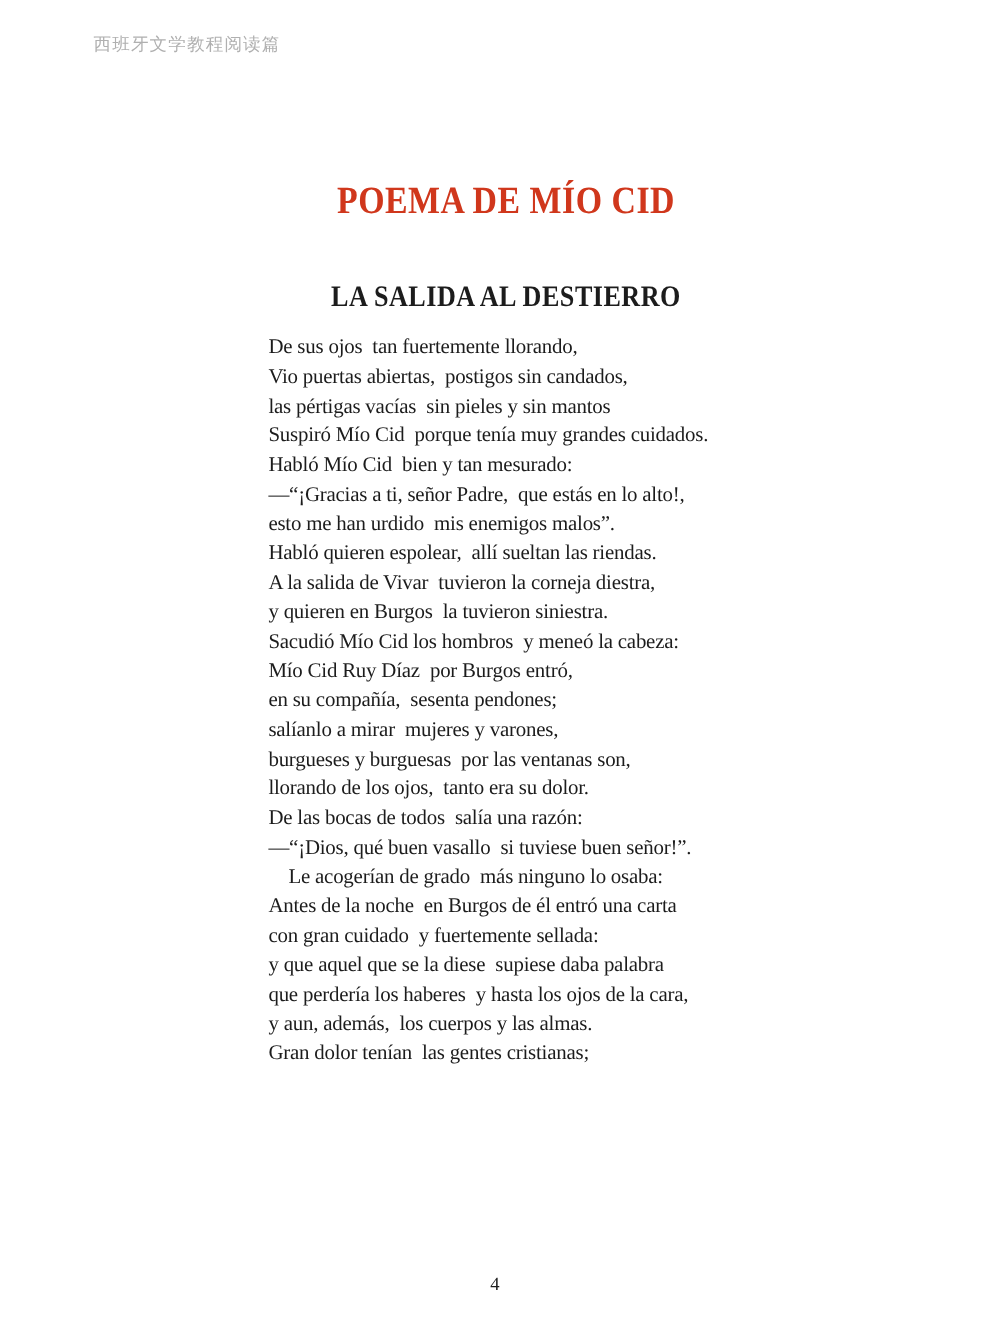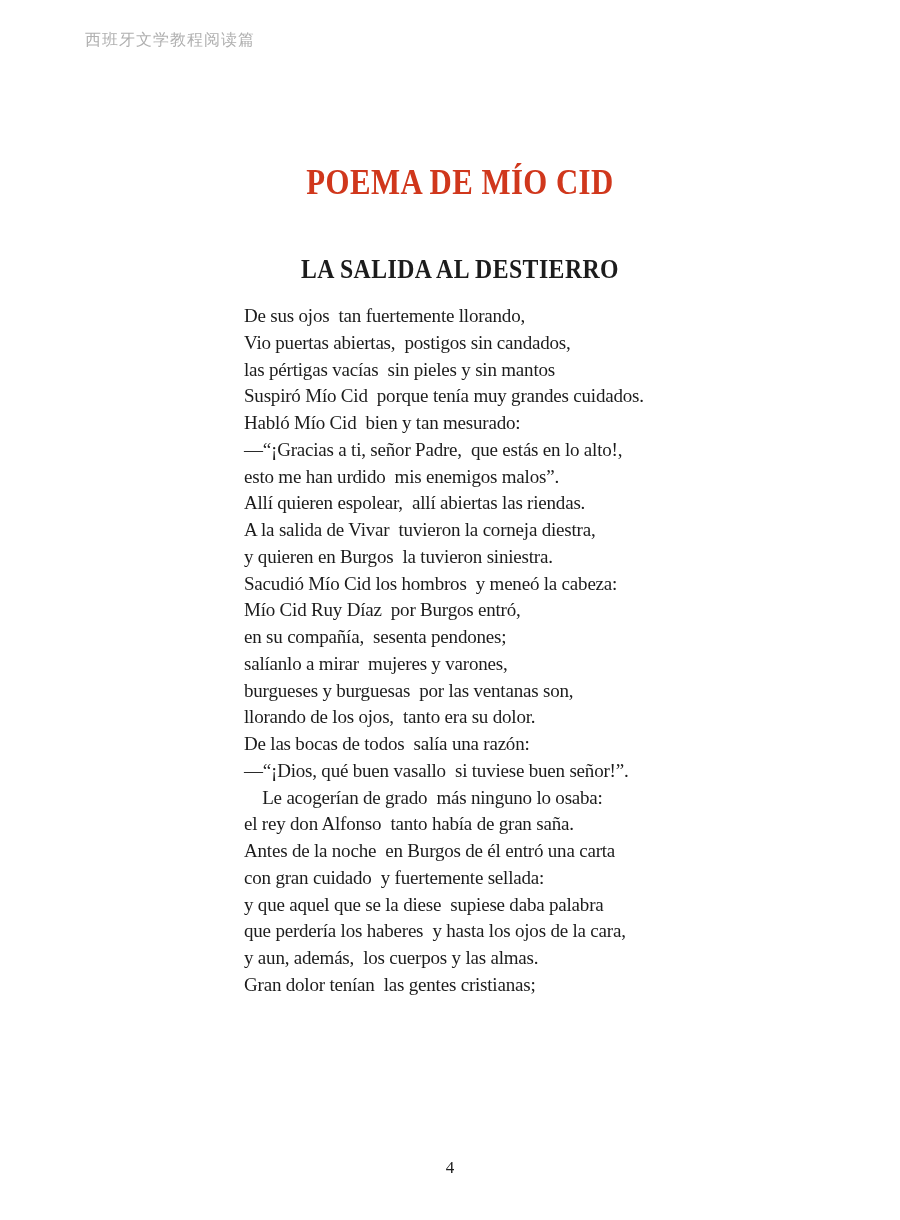--- a/index.html
+++ b/index.html
@@ -87,33 +87,32 @@
   <h2 class="headings subtitle">LA SALIDA AL DESTIERRO</h2>
 
   <div class="poem">
       <div class="poem-line">De sus ojos  tan fuertemente llorando,</div>
       <div class="poem-line">Vio puertas abiertas,  postigos sin candados,</div>
       <div class="poem-line">las pértigas vacías  sin pieles y sin mantos</div>
       <div class="poem-line">Suspiró Mío Cid  porque tenía muy grandes cuidados.</div>
       <div class="poem-line">Habló Mío Cid  bien y tan mesurado:</div>
       <div class="poem-line">—“¡Gracias a ti, señor Padre,  que estás en lo alto!,</div>
       <div class="poem-line">esto me han urdido  mis enemigos malos”.</div>
-      <div class="poem-line">Allí quieren espolear,  allí abiertas las riendas.</div>
+      <div class="poem-line">Habló quieren espolear,  allí sueltan las riendas.</div>
       <div class="poem-line">A la salida de Vivar  tuvieron la corneja diestra,</div>
       <div class="poem-line">y quieren en Burgos  la tuvieron siniestra.</div>
       <div class="poem-line">Sacudió Mío Cid los hombros  y meneó la cabeza:</div>
       <div class="poem-line">Mío Cid Ruy Díaz  por Burgos entró,</div>
       <div class="poem-line">en su compañía,  sesenta pendones;</div>
       <div class="poem-line">salíanlo a mirar  mujeres y varones,</div>
       <div class="poem-line">burgueses y burguesas  por las ventanas son,</div>
       <div class="poem-line">llorando de los ojos,  tanto era su dolor.</div>
       <div class="poem-line">De las bocas de todos  salía una razón:</div>
       <div class="poem-line">—“¡Dios, qué buen vasallo  si tuviese buen señor!”.</div>
       <div class="poem-line">    Le acogerían de grado  más ninguno lo osaba:</div>
-      <div class="poem-line">el rey don Alfonso  tanto había de gran saña.</div>
       <div class="poem-line">Antes de la noche  en Burgos de él entró una carta</div>
       <div class="poem-line">con gran cuidado  y fuertemente sellada:</div>
       <div class="poem-line">y que aquel que se la diese  supiese daba palabra</div>
       <div class="poem-line">que perdería los haberes  y hasta los ojos de la cara,</div>
       <div class="poem-line">y aun, además,  los cuerpos y las almas.</div>
       <div class="poem-line">Gran dolor tenían  las gentes cristianas;</div>
     </div>
 
   <div class="page-number">4</div>
 

